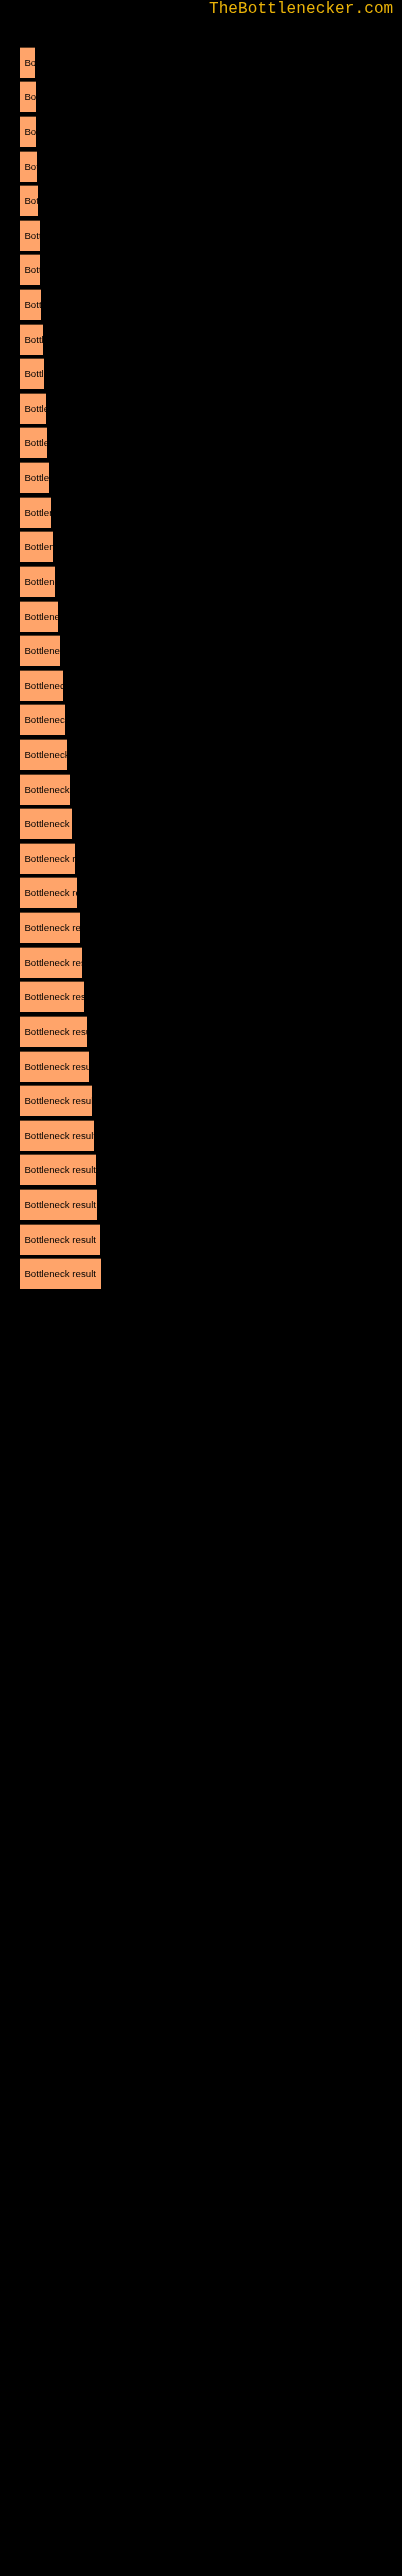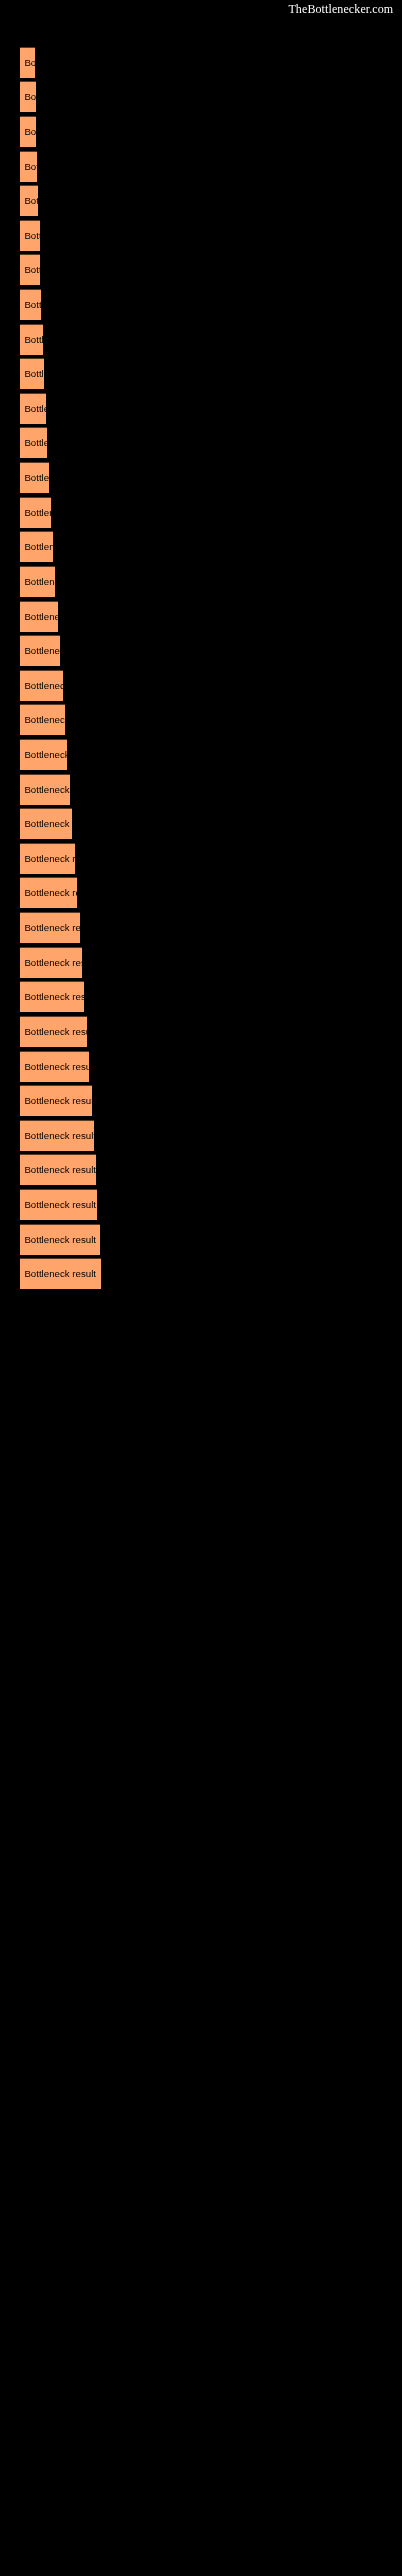--- a/index.html
+++ b/index.html
@@ -19,24 +19,24 @@
     left: 0;
     top: 0;
     width: 403px;
     height: 2576px;
     background: #000000;
   }
   #site-title {
     position: absolute;
     right: 9.7px;
     top: 0.8px;
-    font-family: Liberation Serif, serif;
-    font-size: 12px;
+    font-family: Liberation Mono, monospace;
+    font-size: 16px;
     line-height: 16px;
-    color: #ffffff;
+    color: #eab308;
     white-space: nowrap;
     letter-spacing: 0.1px;
   }
   #bars-layer {
     position: absolute;
     left: 0;
     top: 0;
     width: 403px;
     height: 2087px;
     margin-left: 18px;

